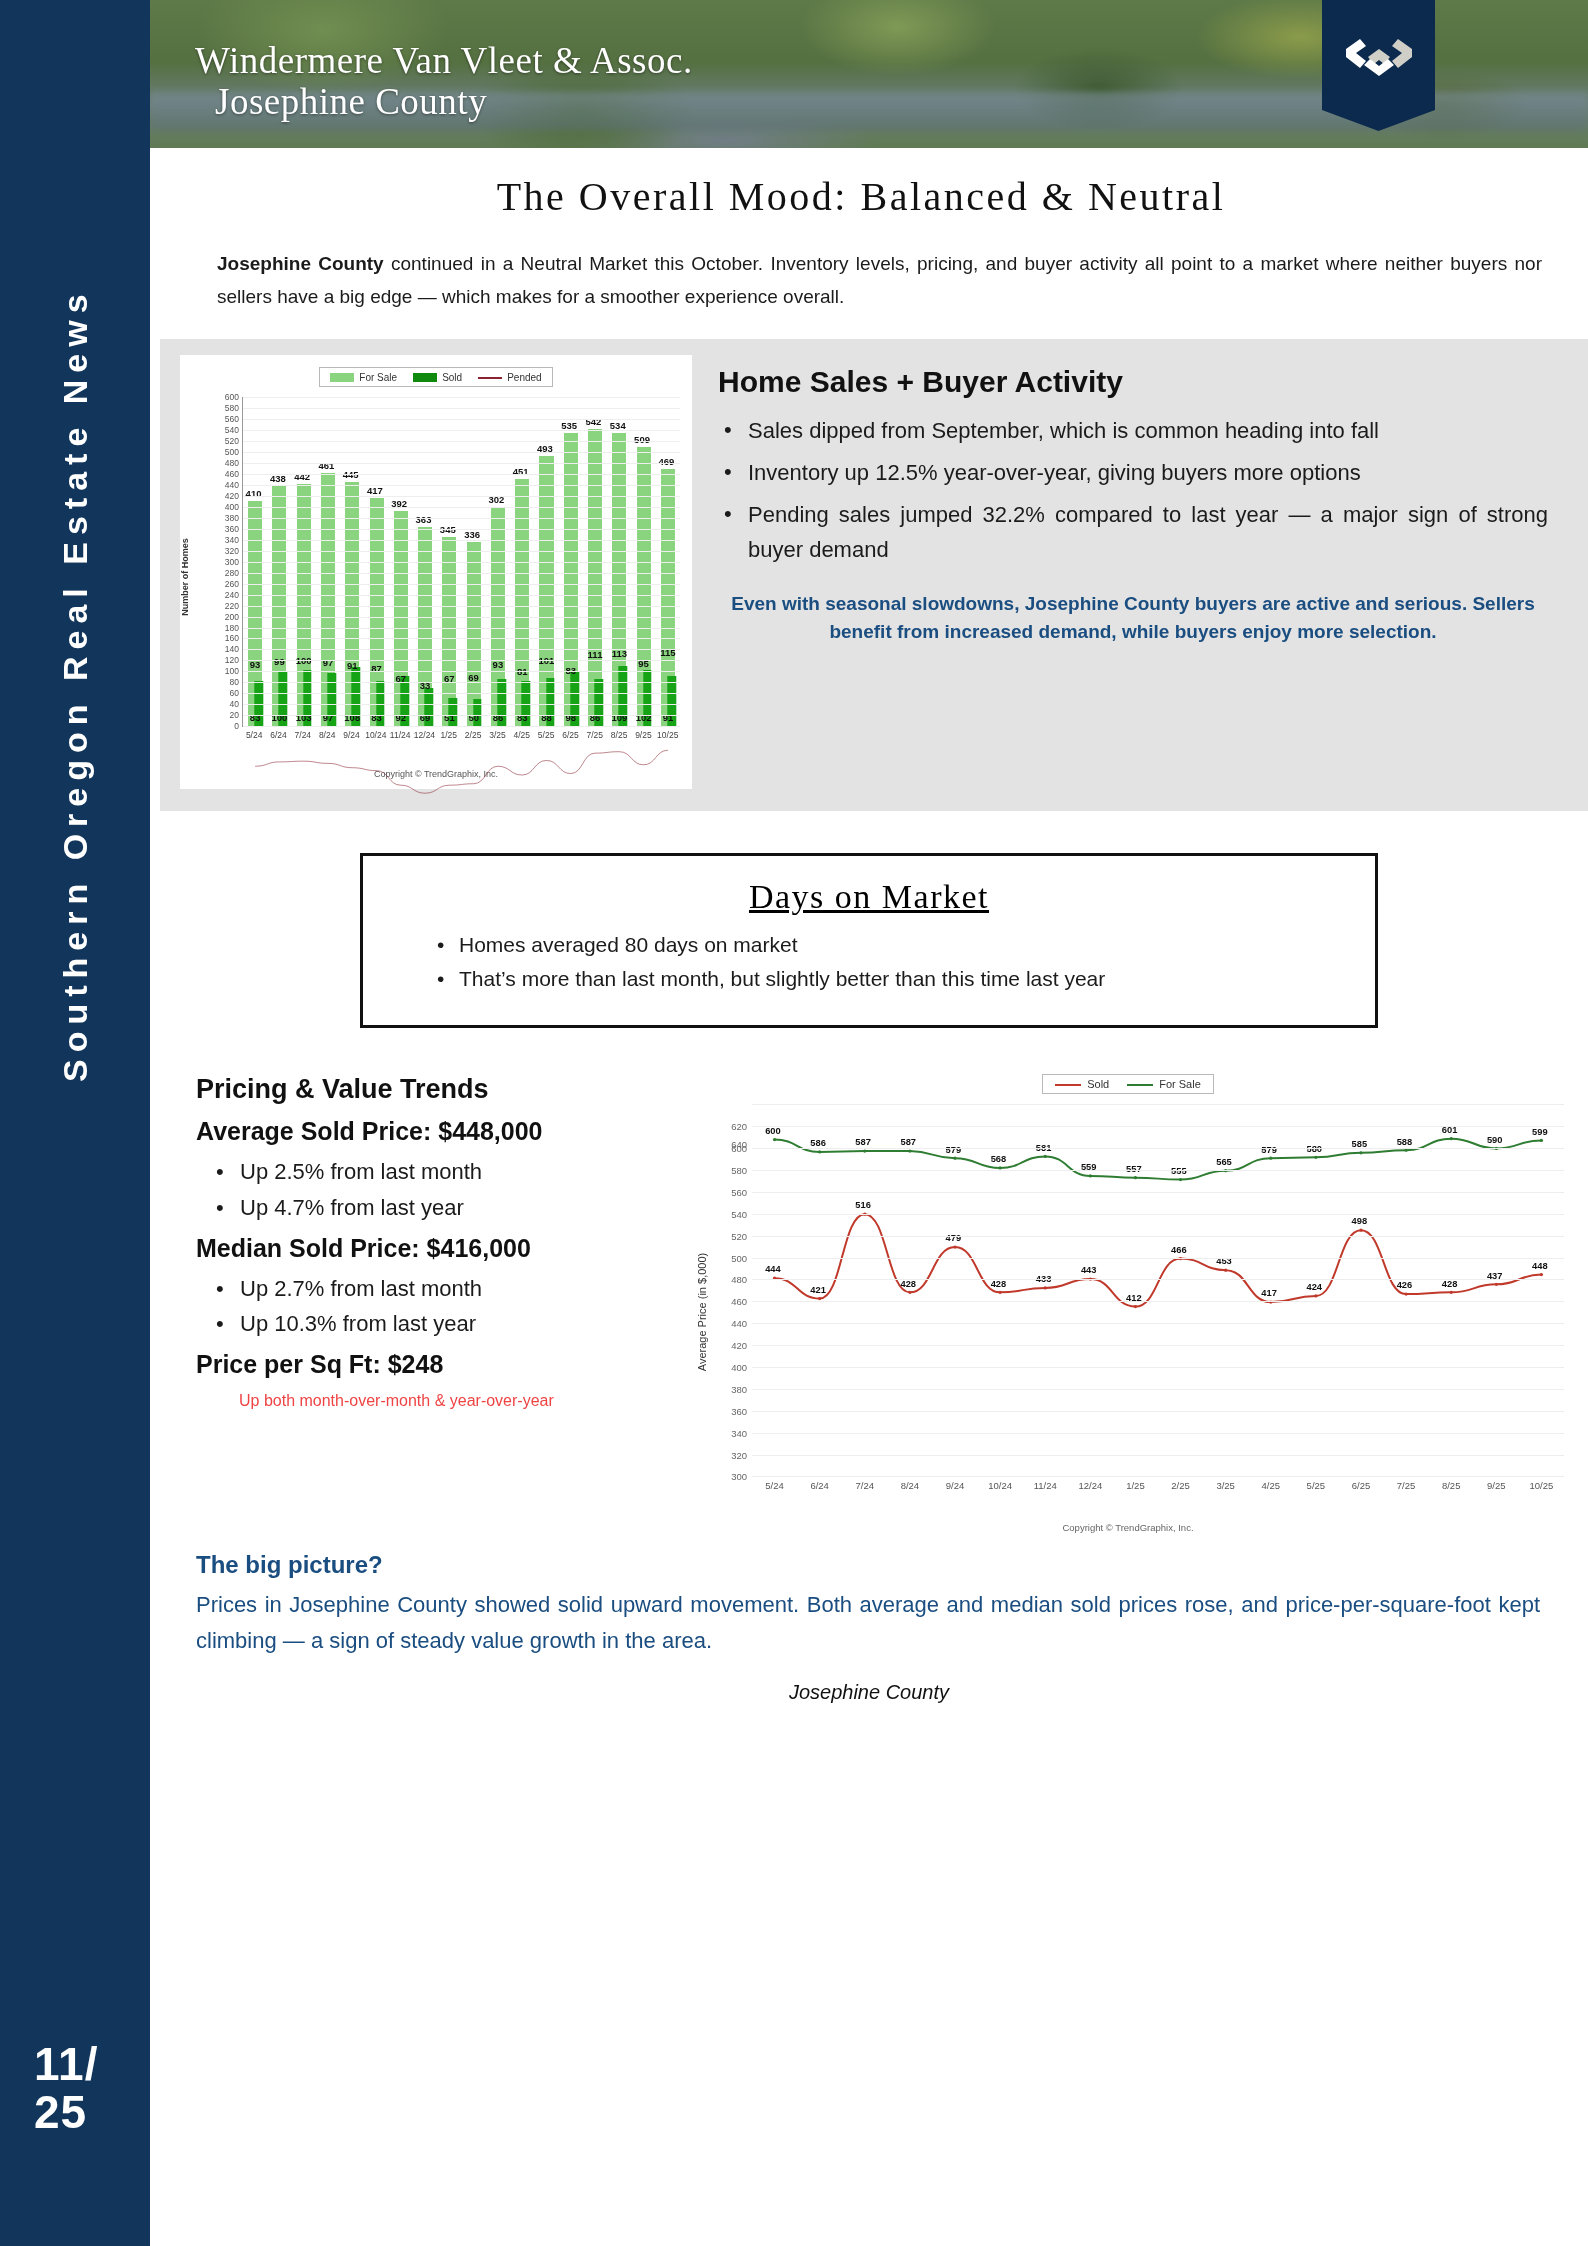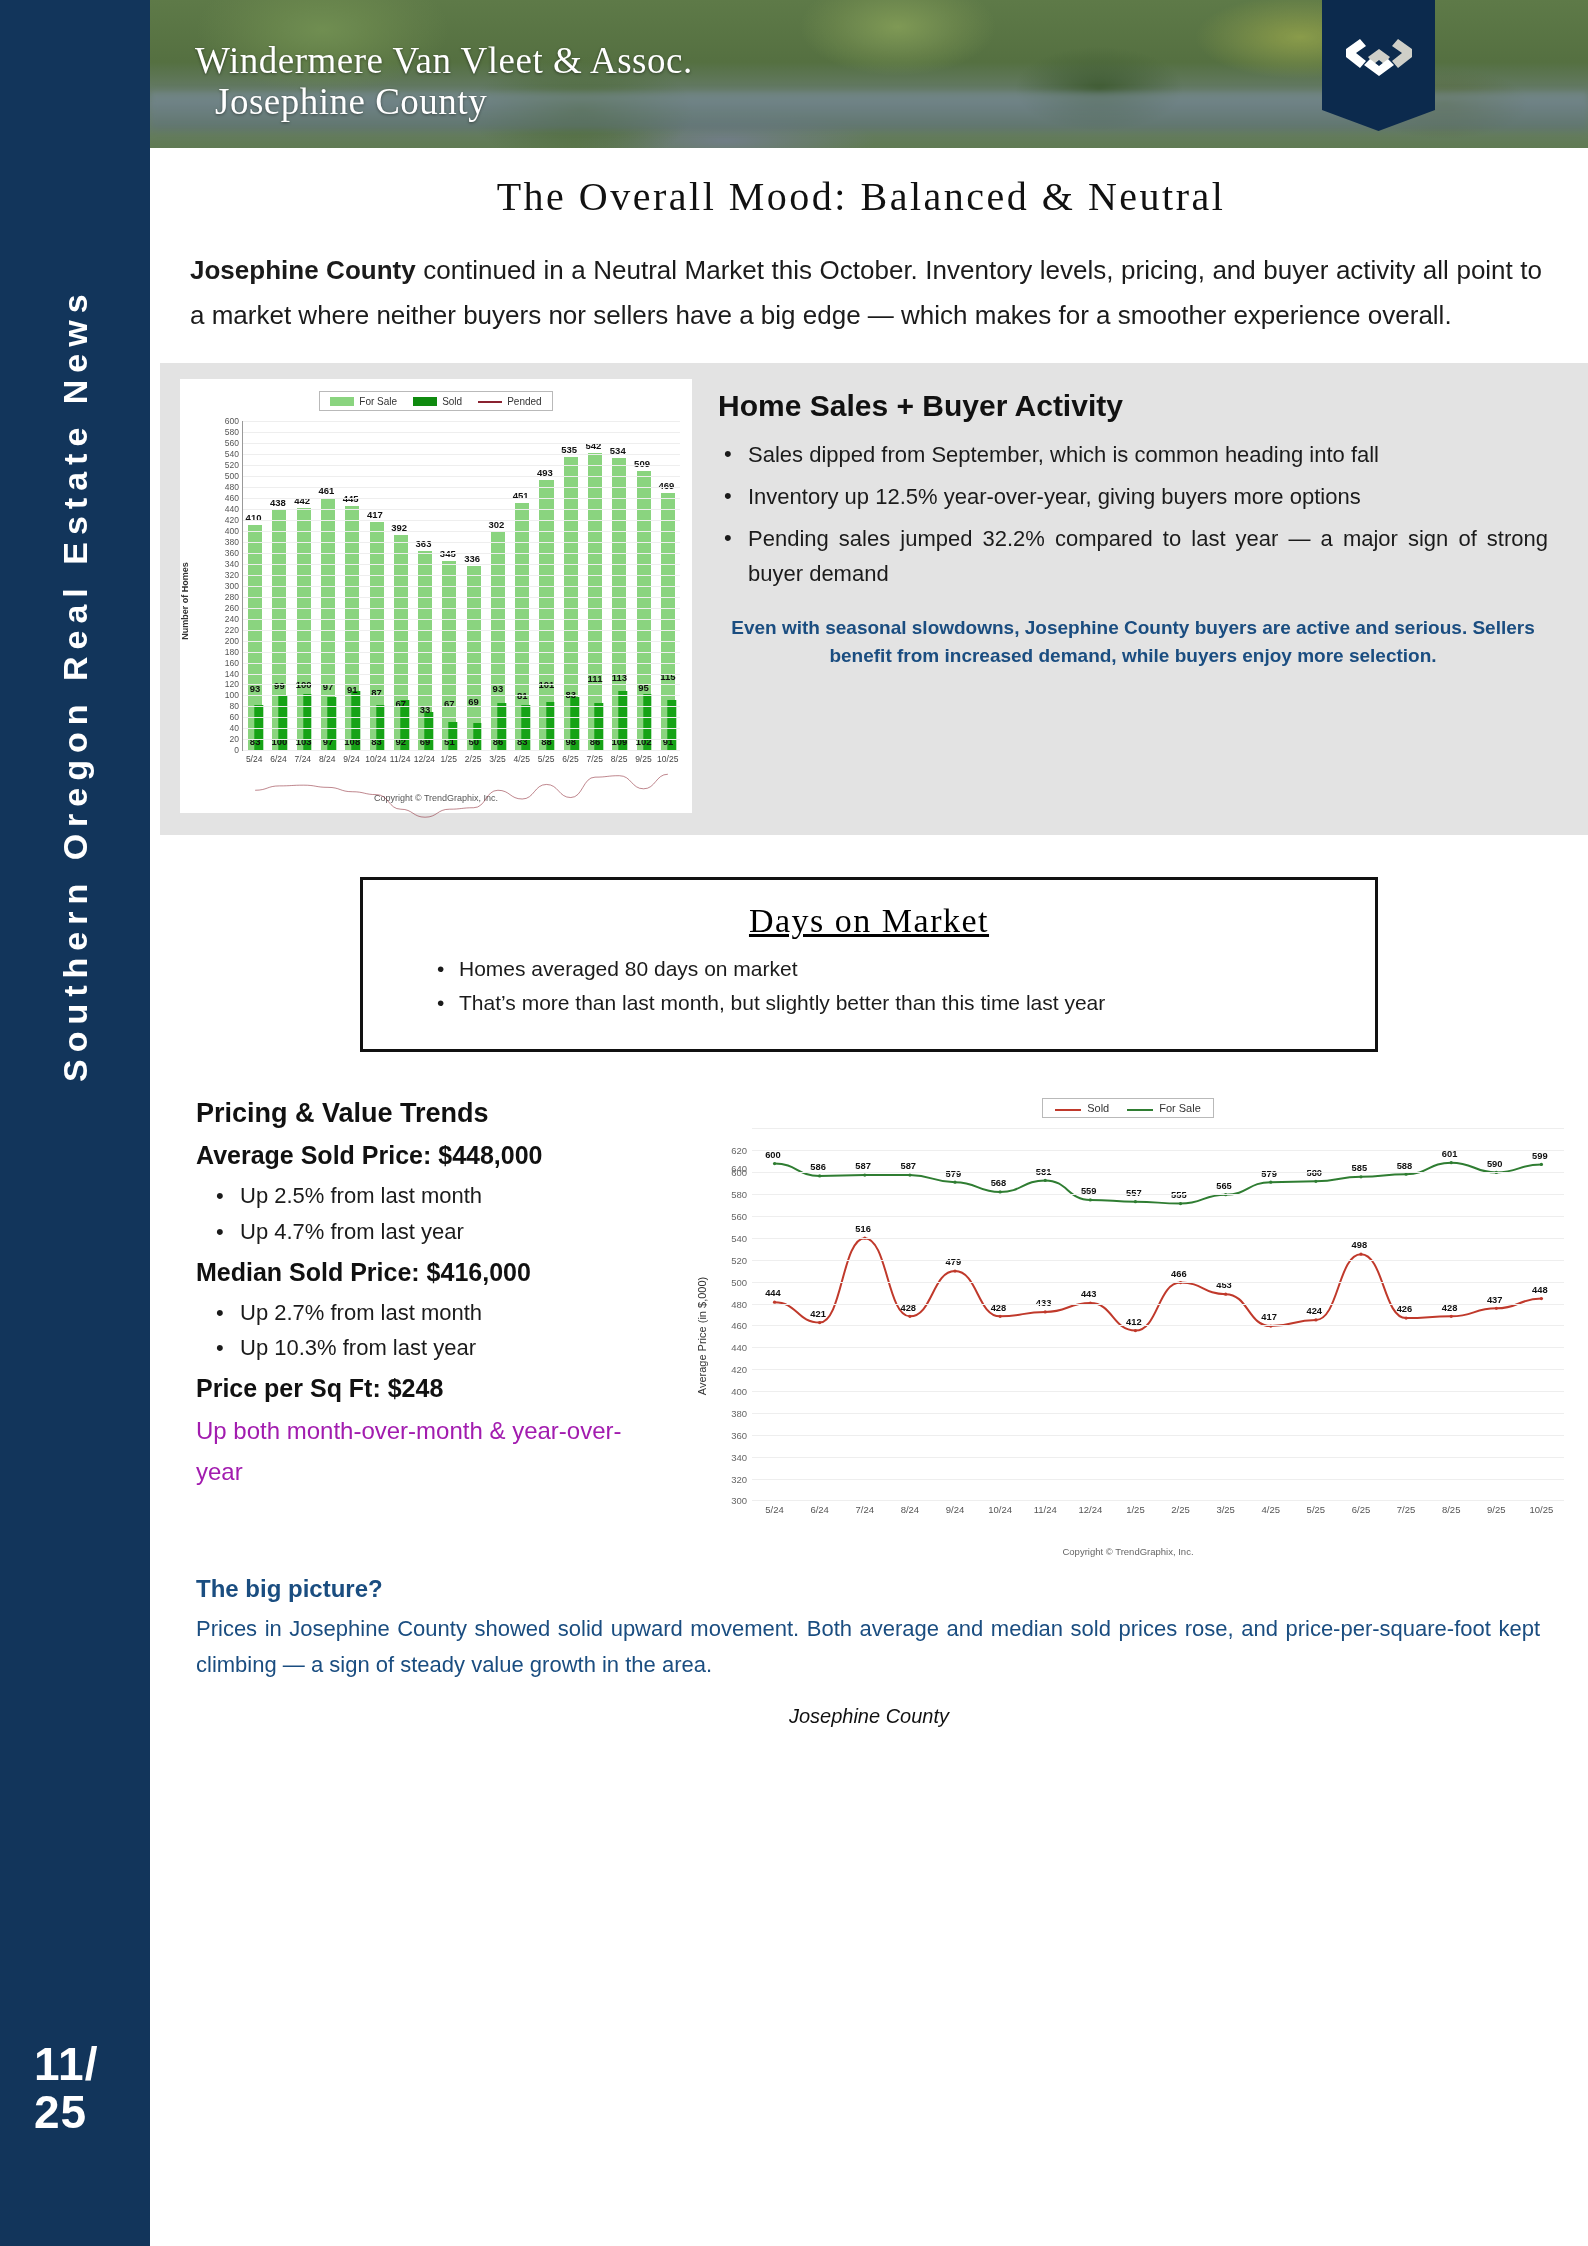--- a/index.html
+++ b/index.html
@@ -97,24 +97,24 @@
   #headline {
     font-family: "Liberation Serif", serif;
     font-size: 40px;
     text-align: center;
     letter-spacing: 2.5px;
     color: #111;
     padding: 25px 60px 10px 44px;
   }
 
   #intro {
-    font-size: 26px;
+    font-size: 19px;
     line-height: 1.72;
     color: #1b1b1b;
-    padding: 18px 46px 0 40px;
+    padding: 18px 46px 0 67px;
     text-align: justify;
   }
   #intro b { font-weight: 700; }
 
   
   #panel {
     margin: 26px 0 0 10px;
     width: 1428px;
     background: #e3e3e3;
     display: flex;
@@ -240,21 +240,21 @@
   #pricing-row { display:flex; margin-top: 46px; padding-left: 46px; }
   #pricing-left { width: 470px; flex: 0 0 auto; }
   #pricing-left h3 { font-size: 27px; font-weight:700; color:#111; margin-bottom: 12px; }
   #pricing-left h4 { font-size: 25px; font-weight:700; color:#111; margin: 8px 0 8px 0; }
   #pricing-left ul { list-style:none; margin-bottom: 6px; }
   #pricing-left li {
     font-size: 22px; color:#1b1b1b; line-height:1.62;
     padding-left: 44px; position:relative;
   }
   #pricing-left li::before{ content:"\2022"; position:absolute; left:20px; }
-  #pricing-note { font-size:24px; color:#a21caf; line-height:1.7; }
+  #pricing-note { font-size:16px; color:#ef4444; line-height:1.7;margin-left:43px; }
 
   #pricing-right { flex:1; padding-left: 26px; padding-right: 24px; }
 
   
   .lc-legend {
     display:flex; align-items:center; justify-content:center; gap:18px;
     border:1px solid #b9b9b9; background:#fff;
     width:max-content; margin: 0 auto 10px auto; padding: 3px 12px; font-size:11px; color:#333;
   }
   .lc-legend .ln { display:inline-block; width:26px; height:2px; vertical-align:middle; margin-right:6px;}

